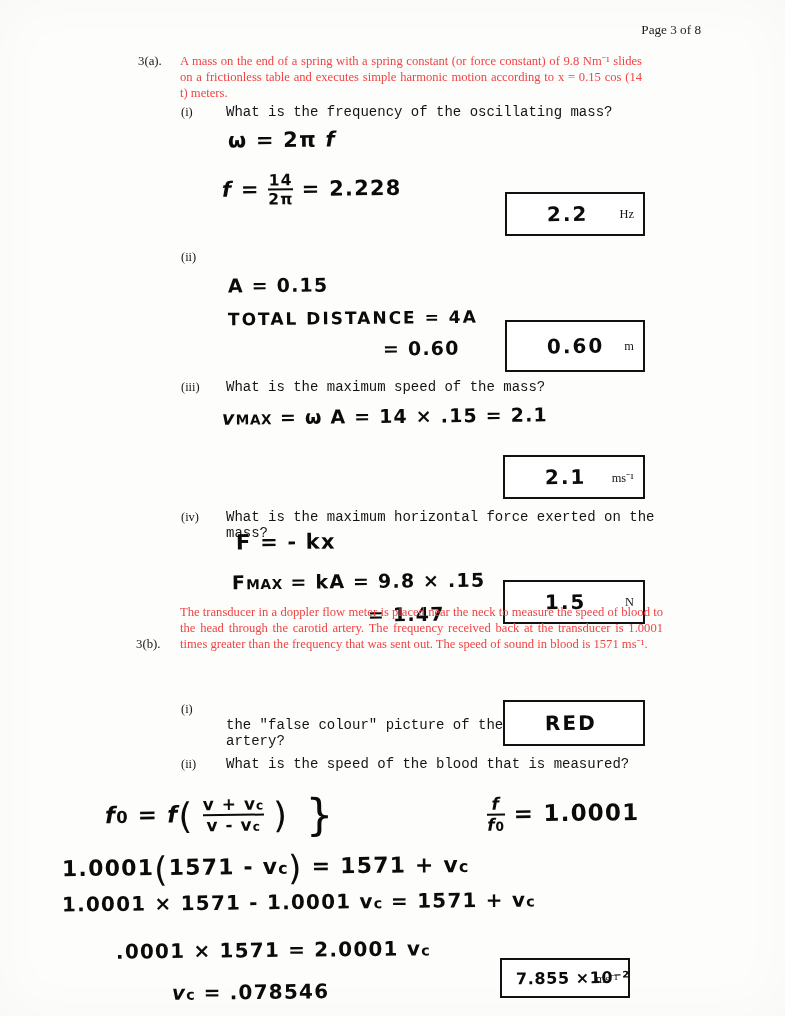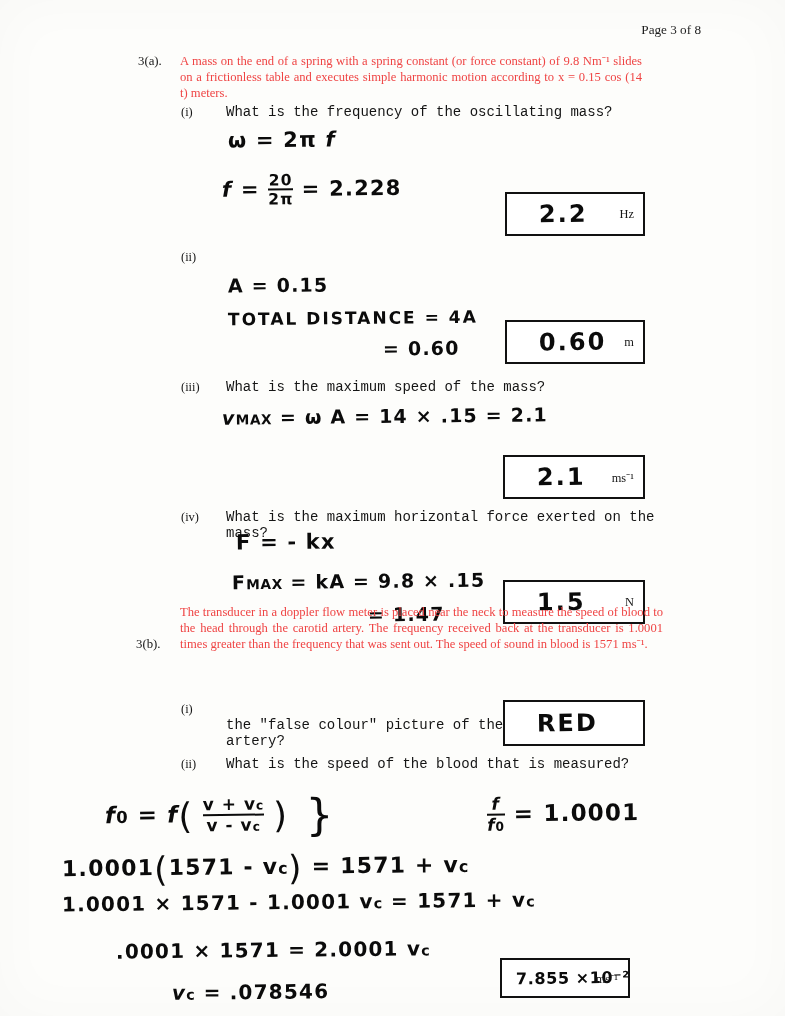--- a/index.html
+++ b/index.html
@@ -98,26 +98,26 @@
 
   
   .ans-box {
     position: absolute;
     border: 2px solid #111;
     background: #ffffff;
     box-sizing: border-box;
   }
   .ans-value {
     position: absolute;
-    left: 32px;
+    left: 40px;
     top: 50%;
     transform: translateY(-50%) rotate(-0.8deg);
     font-family: "DejaVu Sans", sans-serif;
     font-weight: bold;
-    font-size: 24px;
+    font-size: 20px;
     letter-spacing: 2px;
     color: #0b0b0b;
     white-space: nowrap;
   }
   .ans-unit {
     position: absolute;
     right: 9px;
     top: 50%;
     transform: translateY(-50%);
     font-family: "Liberation Serif", serif;
@@ -145,39 +145,39 @@
     <span>ω</span>
     <span>=</span>
     <span>2π</span>
     <span style="font-style:italic;">f</span>
   </div>
 
   <div class="hand sz-lg" style="left:222px; top:172px;">
     <span style="font-style:italic;">f</span>
     <span>=</span>
     <span class="frac">
-      <span class="num">20</span>
+      <span class="num">14</span>
       <span class="den">2π</span>
     </span>
     <span>=</span>
     <span>2.228</span>
   </div>
 
   <div class="ans-box" style="left:505px; top:192px; width:140px; height:44px;">
     <span class="ans-value">2.2</span>
     <span class="ans-unit">Hz</span>
   </div>
 
   <div class="roman-label" style="left:181px; top:250px;">(ii)</div>
 
   <div class="hand sz-md" style="left:228px; top:274px;">A = 0.15</div>
   <div class="hand sz-sm" style="left:228px; top:308px; letter-spacing:2px;">TOTAL DISTANCE = 4A</div>
   <div class="hand sz-md" style="left:383px; top:337px;">= 0.60</div>
 
-  <div class="ans-box" style="left:505px; top:320px; width:140px; height:44px;">
+  <div class="ans-box" style="left:505px; top:320px; width:140px; height:52px;">
     <span class="ans-value">0.60</span>
     <span class="ans-unit">m</span>
   </div>
 
   <div class="roman-label" style="left:181px; top:380px;">(iii)</div>
   <div class="sub-q" style="left:226px; top:380px; width:430px;">What is the maximum speed of the mass?</div>
 
   <div class="hand sz-md" style="left:222px; top:405px;">
     <span style="font-style:italic;">v</span><span class="small">MAX</span>
     <span>= ω A   =  14 × .15   =   2.1</span>

